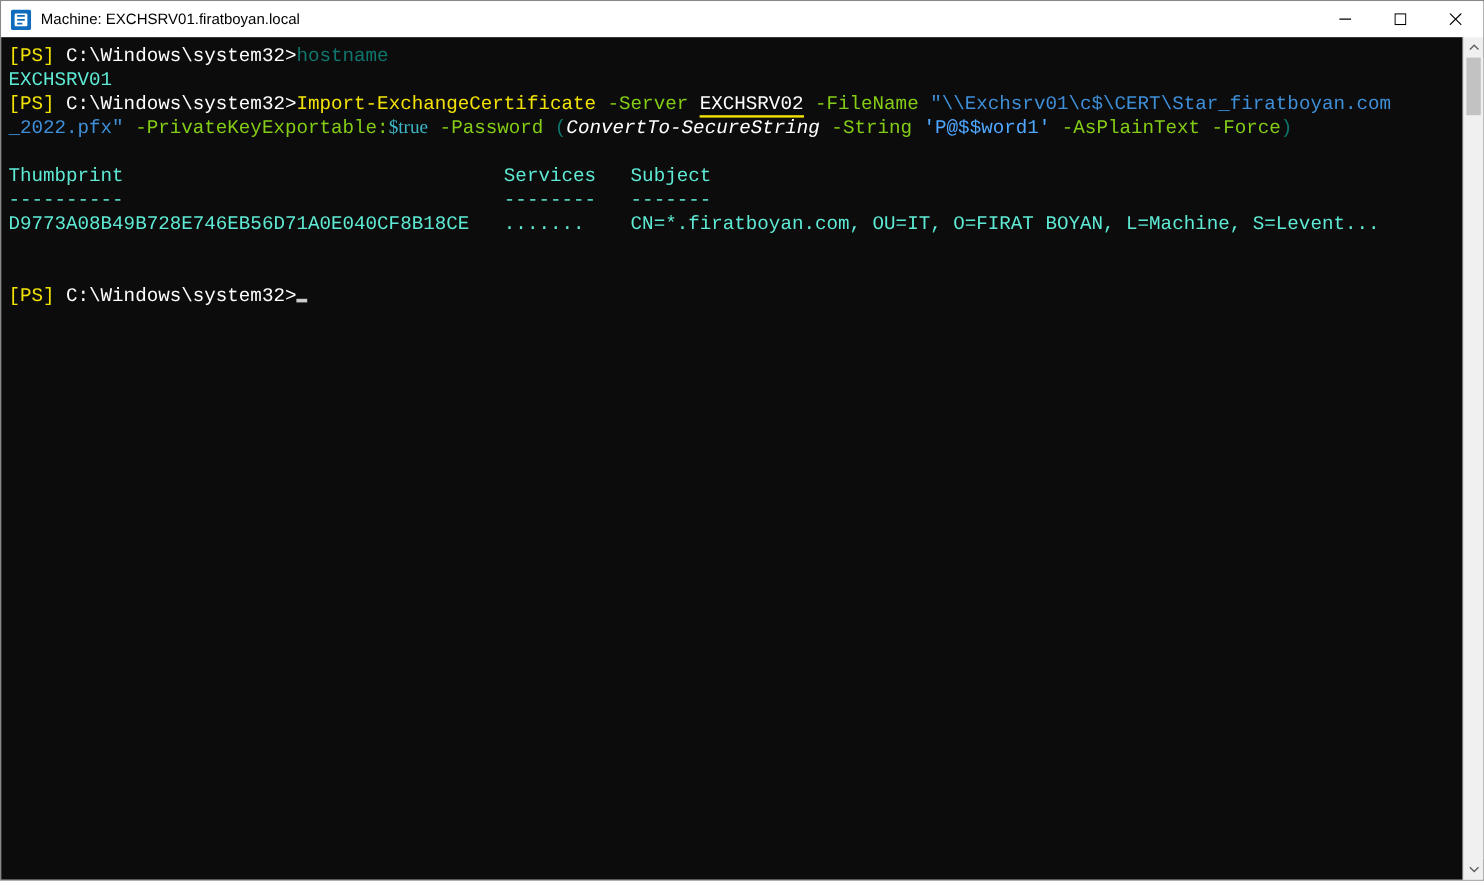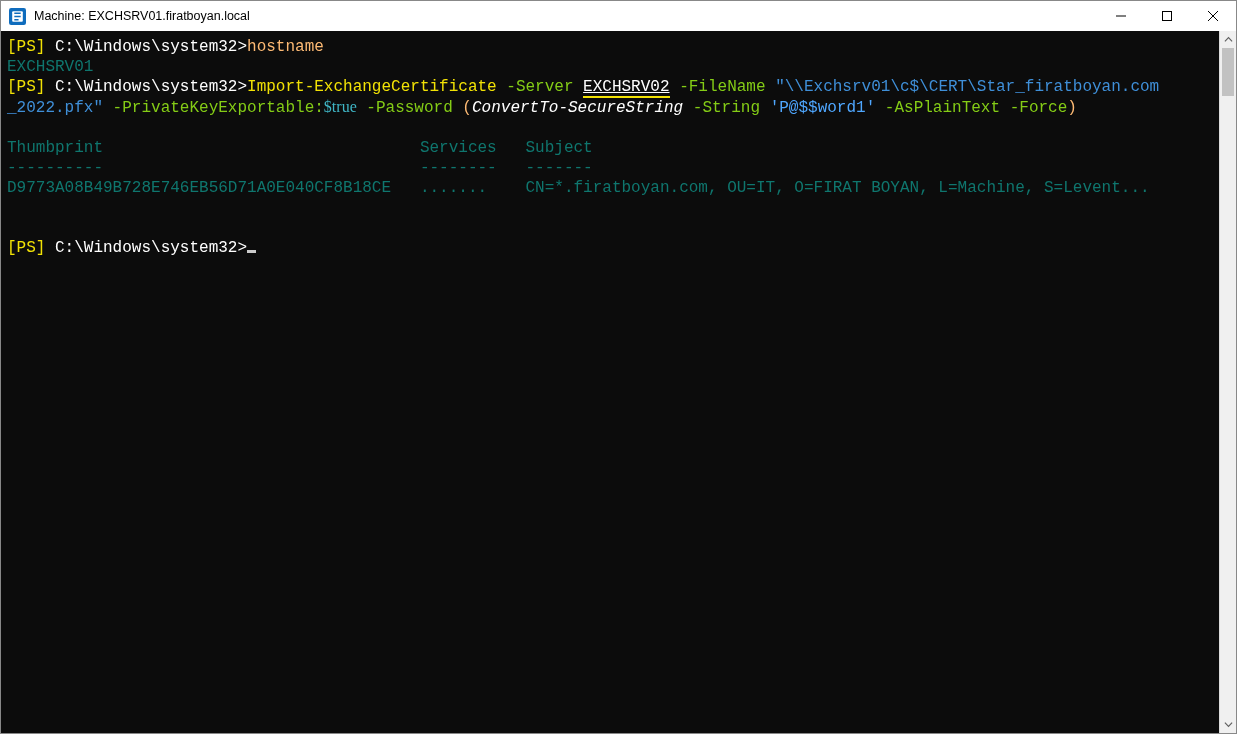--- a/index.html
+++ b/index.html
@@ -71,29 +71,29 @@
   }
   .scrollbar .thumb {
     position:absolute; left:2px; right:2px;
     top:0; height:48px;
     background:#c2c2c2;
   }
 
   
   .ps-br   { color:#f2e205; }          
   .path    { color:#ffffff; }          
-  .out     { color:#0f766e;margin-top:27px; }          
+  .out     { color:#5eead4;margin-top:27px; }          
   .cmdlet  { color:#f2e205; }
   .param   { color:#84cc16; }
   .valblue { color:#4fa7ff; }
   .strblue { color:#3f8fd8; }
   .keyword { color:#ffffff;font-style:italic; }
   .valtrue { color:#3fb6c6;font-family:Liberation Serif, serif; }
-  .highlt  { color:#ffffff; border-bottom:2px solid #f2e205;text-decoration:underline; }
-  .plain   { color:#fdba74;margin-top:38px; }
+  .highlt  { color:#ffffff; border-bottom:2px solid #f2e205; }
+  .plain   { color:#0f766e;margin-top:38px; }
 
   .cursor {
     display:inline-block; width:9px; height:3px;
     background:#cccccc; vertical-align:-1px;
   }
 </style>
 </head>
 <body>
 
 <div class="window">

